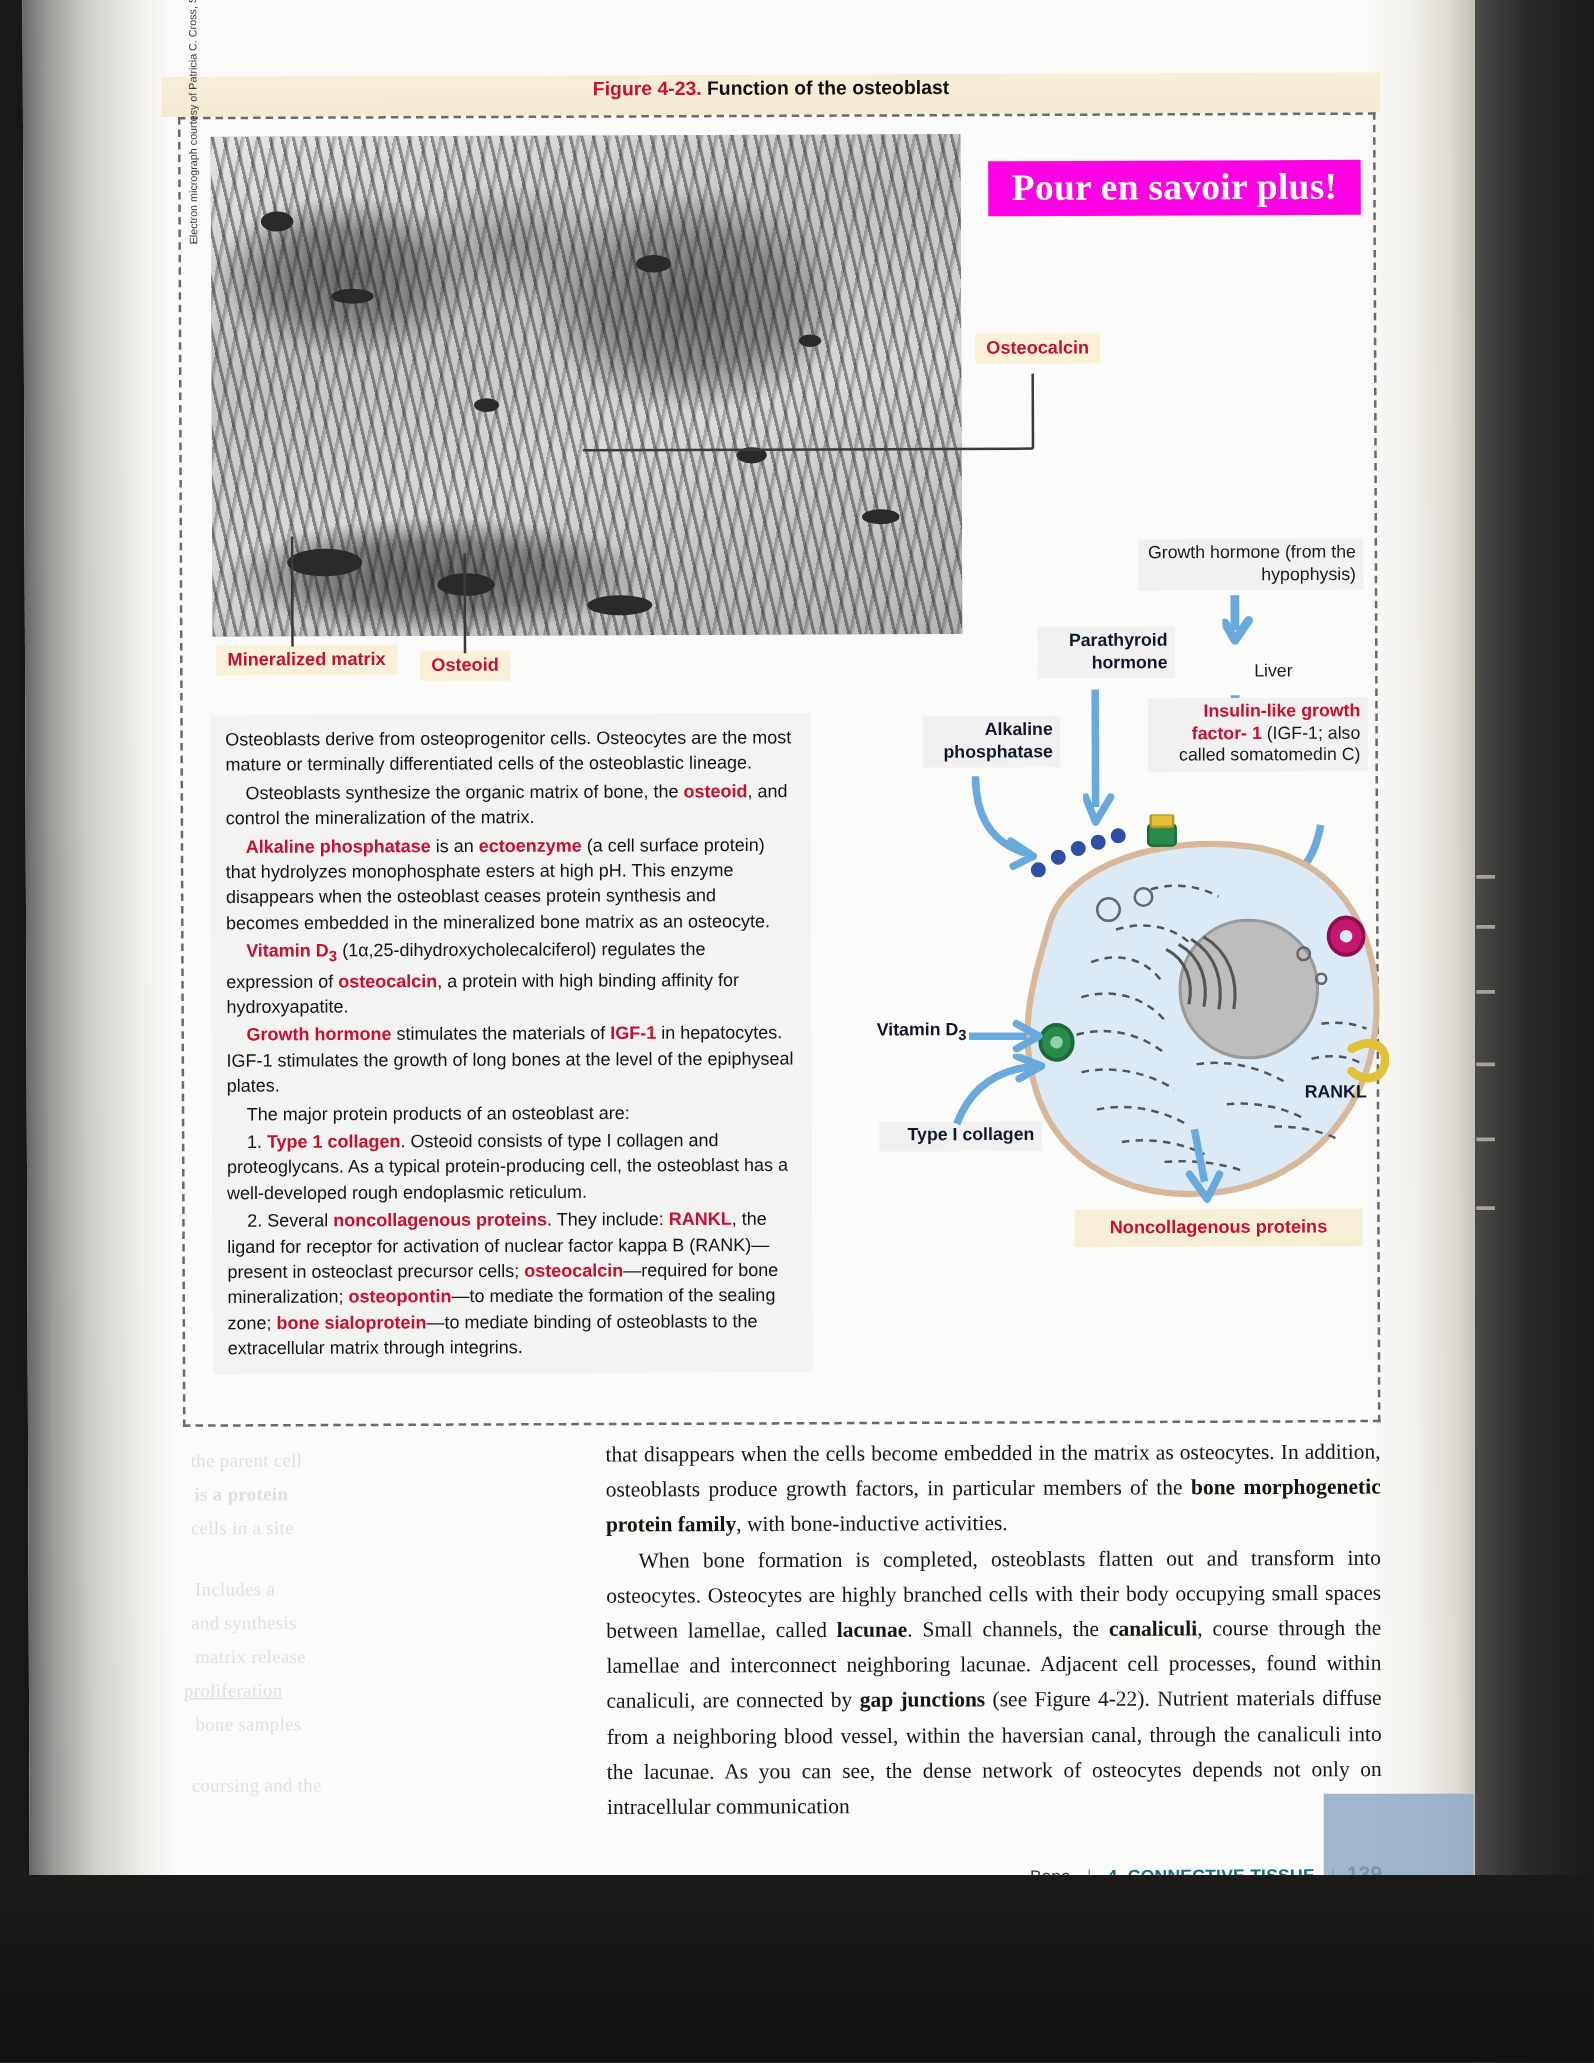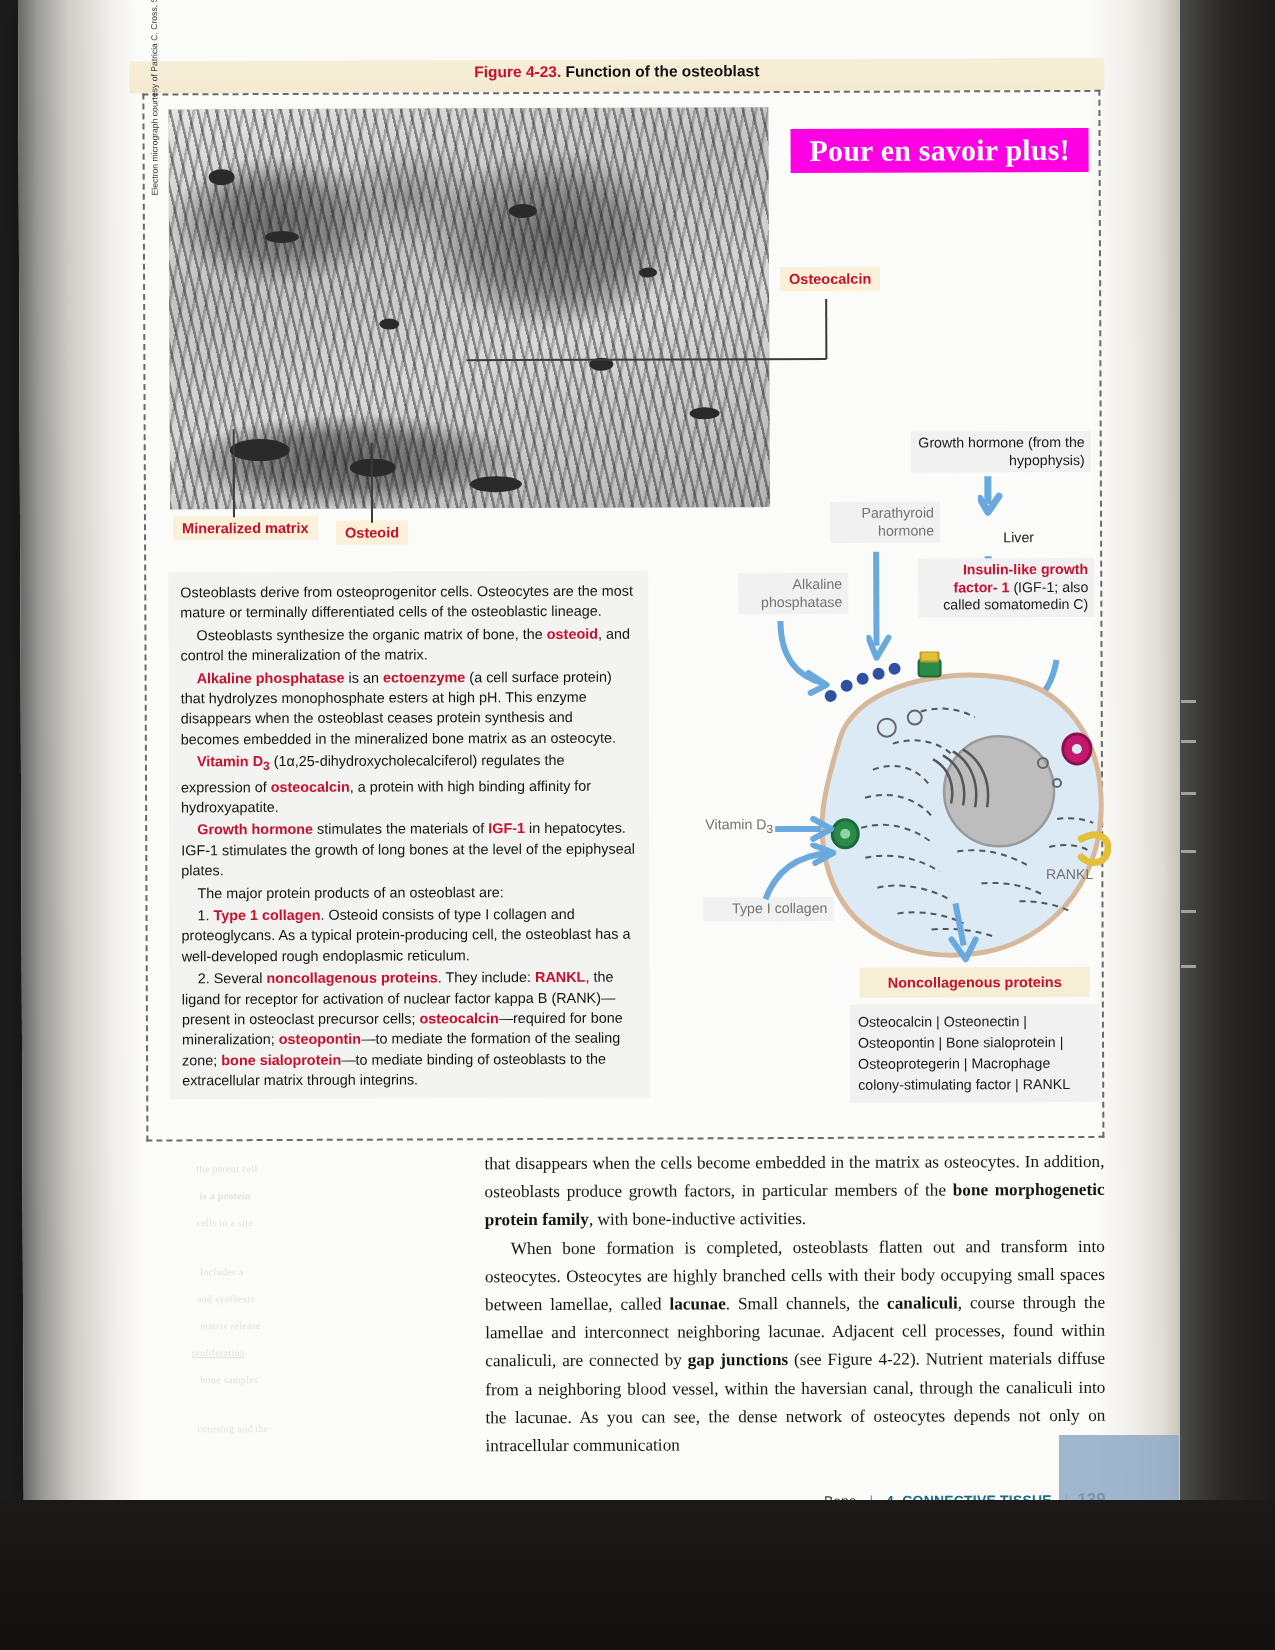--- a/index.html
+++ b/index.html
@@ -26,22 +26,22 @@
       background:linear-gradient(90deg,#4a4a48 0%,#2a2927 45%,#1b1a19 100%);}
   #tabmarks{position:absolute;right:72px;top:700px;width:22px;height:300px;}
   .tabmark{position:absolute;left:0;width:15px;height:3px;background:#b6b2aa;opacity:.85;}
   #bluecorner{position:absolute;right:96px;bottom:120px;width:120px;height:95px;
       background:#8fa9c6;opacity:.85;}
   #bluecorner2{position:absolute;right:96px;bottom:60px;width:135px;height:62px;
       background:#b9c8da;opacity:.8;}
 
   
   .ghost{position:absolute;color:rgba(120,118,112,.20);
-         font-family:"Liberation Serif",serif;font-size:10px;line-height:30px;
-         letter-spacing:.3px;pointer-events:none;margin-left:44px;}
+         font-family:"Liberation Serif",serif;font-size:15px;line-height:30px;
+         letter-spacing:.3px;pointer-events:none;}
 
   
   #fig-banner{position:absolute;left:111px;top:62px;width:975px;height:32px;
       background:linear-gradient(180deg,#f6eed8 0%,#f3ead0 100%);}
   #fig-title{position:absolute;left:111px;top:65px;width:975px;
       text-align:center;font-size:15.5px;font-weight:bold;color:#111;}
   #fig-title .num{color:#c8102e;}
 
   
   #fig-frame{position:absolute;left:124px;top:94px;width:954px;height:1044px;
@@ -80,21 +80,21 @@
   #panel{position:absolute;left:148px;top:573px;width:480px;height:527px;
       background:#f3f3f1;padding:10px 14px 10px 12px;box-sizing:border-box;}
   #panel p{margin:0 0 2px 0;font-size:14.4px;line-height:20.4px;color:#141414;
       text-indent:16px;}
   #panel p.noind{text-indent:0;}
   #panel b{color:#c8102e;}
 
   
   .dlabel{position:absolute;font-size:14.2px;line-height:17.5px;color:#1a1a1a;
       background:#f1f1f1;padding:3px 6px;box-sizing:border-box;text-align:right;}
-  .dlabel.red{color:#737373;font-weight:normal;}
+  .dlabel.red{color:#0f172a;font-weight:bold;}
   .dlabel.plain{background:transparent;}
   .arrow{position:absolute;}
 
   
   #ncp-head{position:absolute;left:838px;top:971px;width:230px;height:30px;
       background:#f7eed6;color:#c8102e;font-weight:bold;font-size:14.5px;
       line-height:30px;text-align:center;}
   #ncp-body{position:absolute;left:828px;top:1008px;width:250px;height:98px;
       background:#f1f1f1;color:#1a1a1a;font-size:14.2px;line-height:21px;
       padding:7px 8px;box-sizing:border-box;}
@@ -284,21 +284,20 @@
     </svg>
 
     <div class="dlabel red plain" style="left:1006px;top:867px;width:72px;background:transparent;">RANKL</div>
 
     <svg class="arrow" style="left:920px;top:905px;" width="50" height="66" viewBox="0 0 50 66">
       <path d="M14 2 L22 44" stroke="#6aa9dd" stroke-width="6" fill="none"></path>
       <path d="M10 38 L24 58 L34 38" stroke="#6aa9dd" stroke-width="6" fill="none" stroke-linejoin="round" stroke-linecap="round"></path>
     </svg>
 
     <div id="ncp-head">Noncollagenous proteins</div>
-    <div id="ncp-body">Osteocalcin |  Osteonectin | Osteopontin | Bone sialoprotein | Osteoprotegerin | Macrophage colony-stimulating factor |  RANKL</div>
 
     <div id="body">
       <p><span>that disappears when the cells become embedded in the matrix as osteocytes. In addition, osteoblasts produce growth factors, in particular members of the </span><b>bone morphogenetic protein family</b><span>, with bone-inductive activities.</span></p>
       <p class="ind"><span>When bone formation is completed, osteoblasts flatten out and transform into osteocytes. Osteocytes are highly branched cells with their body occupying small spaces between lamellae, called </span><b>lacunae</b><span>. Small channels, the </span><b>canaliculi</b><span>, course through the lamellae and interconnect neighboring lacunae. Adjacent cell processes, found within canaliculi, are connected by </span><b>gap junctions</b><span> (see Figure 4-22).  Nutrient materials diffuse from a neighboring blood vessel, within the haversian canal, through the canaliculi into the lacunae. As you can see, the dense network of osteocytes depends not only on intracellular communication</span></p>
     </div>
 
     <div id="footer">
       <span>Bone</span>
       <span class="sep">|</span>
       <span class="sec">4. CONNECTIVE TISSUE</span>

